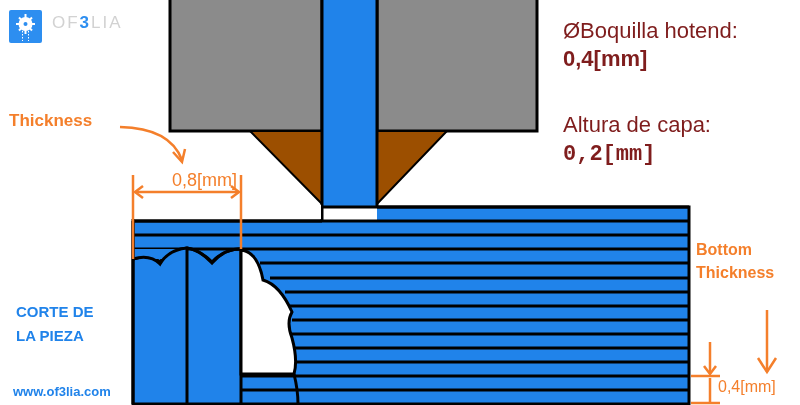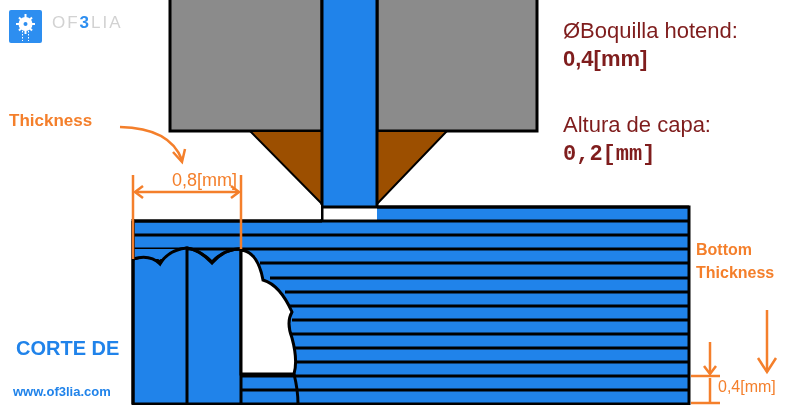--- a/index.html
+++ b/index.html
@@ -123,16 +123,17 @@
   <div>Thickness</div>
 </div>
 <div class="txt orange" style="left:148px; top:170px; font-size:18px; font-weight:normal;margin-left:24px;">0,8[mm]</div>
 
 <div class="txt orange" style="left:696px; top:238px; font-size:16px; line-height:23px;">
   <div>Bottom</div>
   <div>Thickness</div>
 </div>
 <div class="txt orange" style="left:718px; top:378px; font-size:16px; font-weight:normal;">0,4[mm]</div>
 
-<div class="txt blue" style="left:16px; top:300px; font-size:20px; line-height:24px;margin-top:36px;">
+<div class="txt blue" style="left:16px; top:300px; font-size:15px; line-height:24px;">
   <div>CORTE DE</div>
+  <div>LA PIEZA</div>
 </div>
 <div class="txt blue" style="left:13px; top:384px; font-size:13px;">www.of3lia.com</div>
 
 </body></html>

